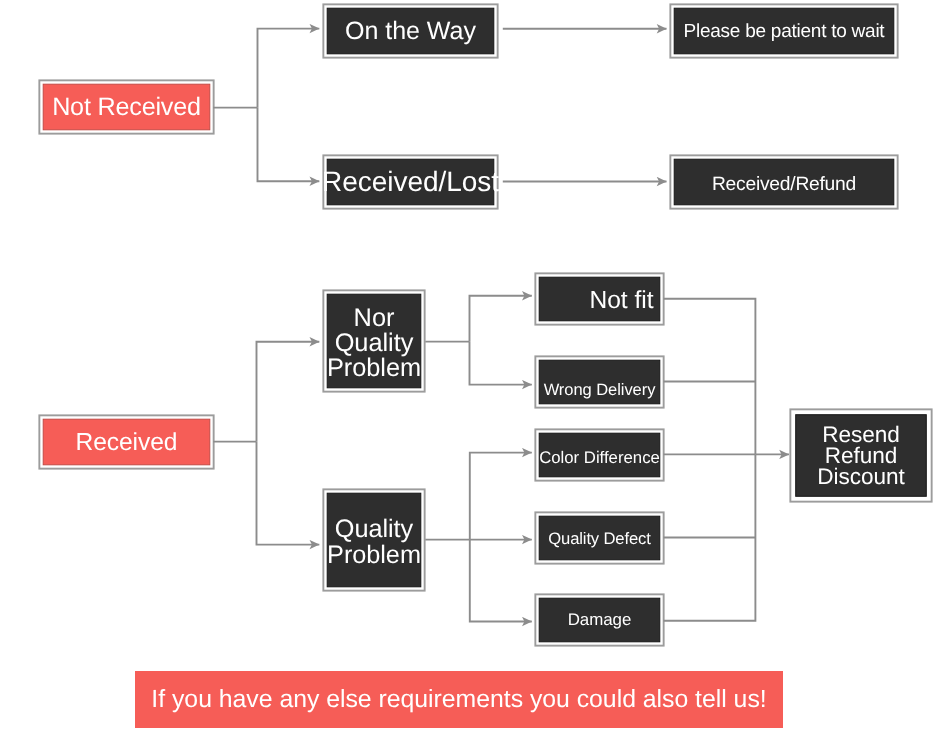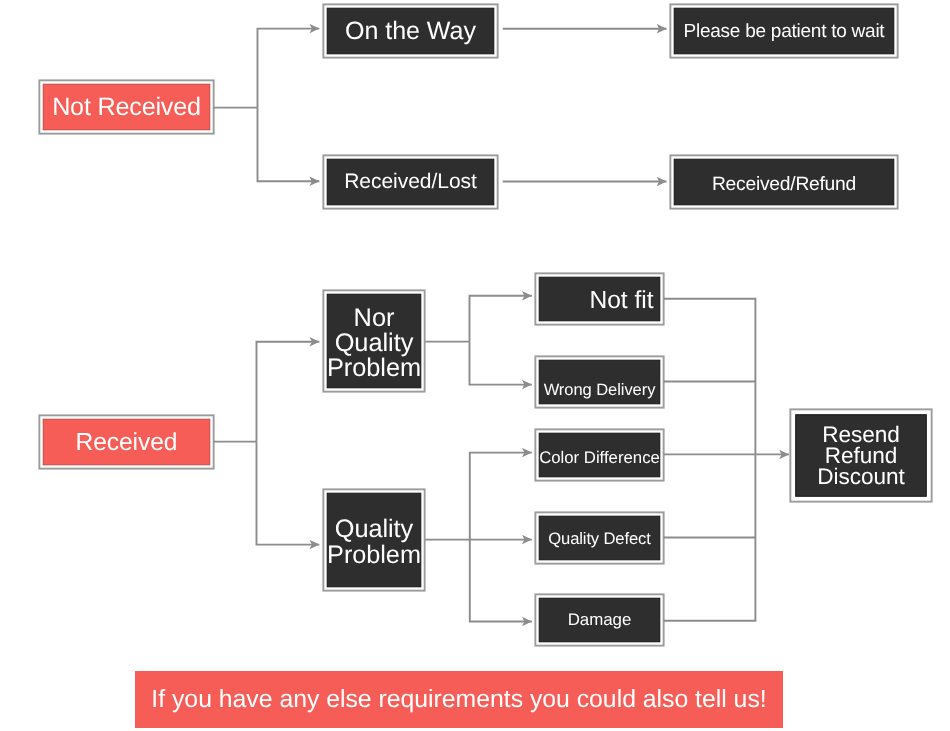--- a/index.html
+++ b/index.html
@@ -78,21 +78,21 @@
   </svg>
   <div class="node-label" style="left:42.7px;top:83.7px;width:167.6px;height:46.6px;font-size:25.196px;letter-spacing:-0.209px;line-height:26px;padding-top:0.6px;justify-content:center;">
       <span>Not Received</span>
     </div>
   <div class="node-label" style="left:326.7px;top:7.7px;width:167.6px;height:46.6px;font-size:25.068px;letter-spacing:-0.057px;line-height:26px;padding-top:0.4px;">
       <span>On the Way</span>
     </div>
   <div class="node-label" style="left:673.7px;top:7.7px;width:220.6px;height:46.6px;font-size:19.0px;letter-spacing:-0.247px;line-height:21px;padding-top:2px;">
       <span>Please be patient to wait</span>
     </div>
-  <div class="node-label" style="left:326.7px;top:158.7px;width:167.6px;height:46.6px;font-size:21px;letter-spacing:-0.035px;line-height:26px;padding-top:-0.7px;">
+  <div class="node-label" style="left:326.7px;top:158.7px;width:167.6px;height:46.6px;font-size:28px;letter-spacing:-0.035px;line-height:26px;padding-top:-0.7px;">
       <span>Received/Lost</span>
     </div>
   <div class="node-label" style="left:673.7px;top:158.7px;width:220.6px;height:46.6px;font-size:19.295px;letter-spacing:-0.255px;line-height:21px;padding-top:5.9px;">
       <span>Received/Refund</span>
     </div>
   <div class="node-label" style="left:42.7px;top:418.7px;width:167.6px;height:46.6px;font-size:24.6px;letter-spacing:-0.07px;line-height:26px;padding-top:2.2px;">
       <span>Received</span>
     </div>
   <div class="node-label" style="left:326.7px;top:293.7px;width:94.6px;height:94.6px;font-size:25.396px;letter-spacing:-0.053px;line-height:25.0px;padding-top:4.2px;">
       <span>Nor

